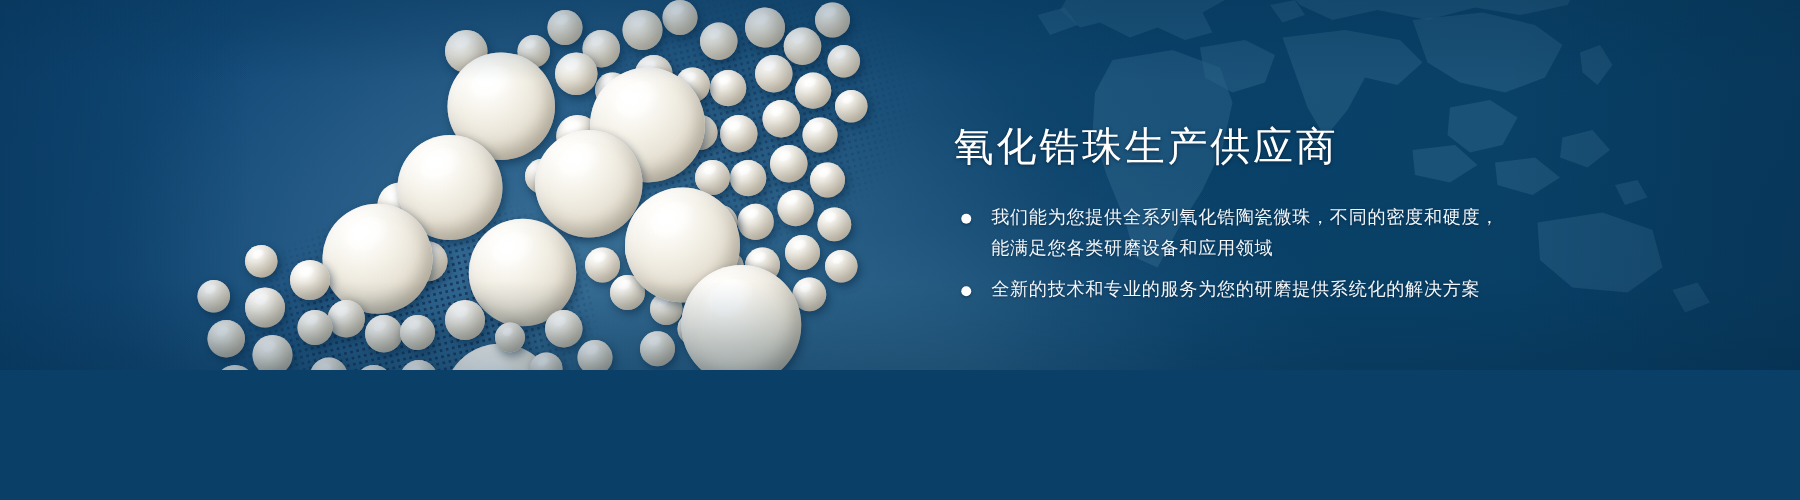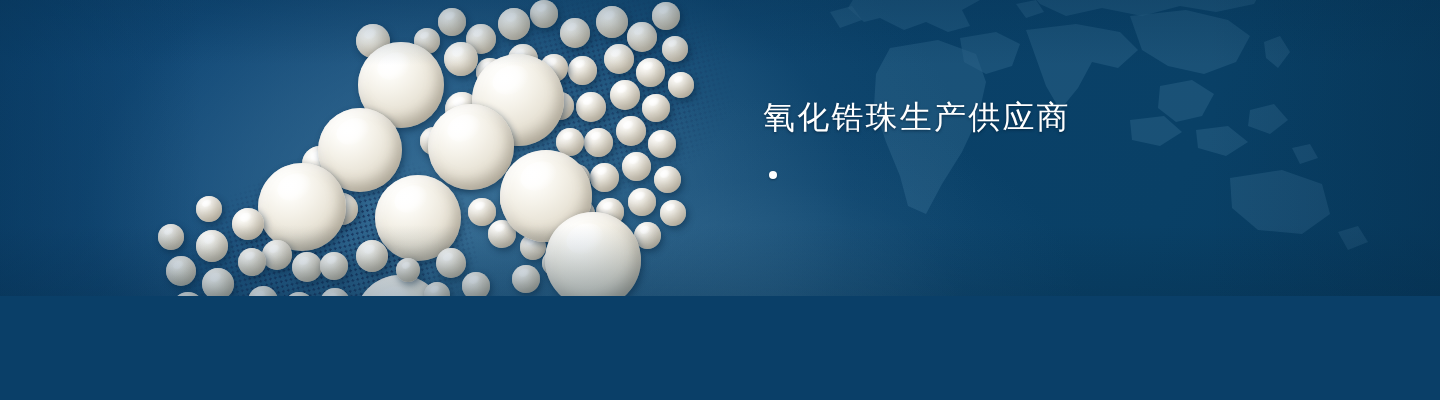--- a/index.html
+++ b/index.html
@@ -314,17 +314,23 @@
   </div>
 
   <div class="bg-vignette"></div>
 
   <div class="content">
     <div class="title">氧化锆珠生产供应商</div>
 
     <ul class="bullets">
       <li class="bullet">
         <span class="dot"></span>
+        <span class="bullet-line">我们能为您提供全系列氧化锆陶瓷微珠，不同的密度和硬度，</span>
+        <span class="bullet-line">能满足您各类研磨设备和应用领域</span>
+      </li>
+      <li class="bullet">
+        <span class="dot"></span>
+        <span class="bullet-line">全新的技术和专业的服务为您的研磨提供系统化的解决方案</span>
       </li>
     </ul>
   </div>
 
 </div>
 
 </body></html>

